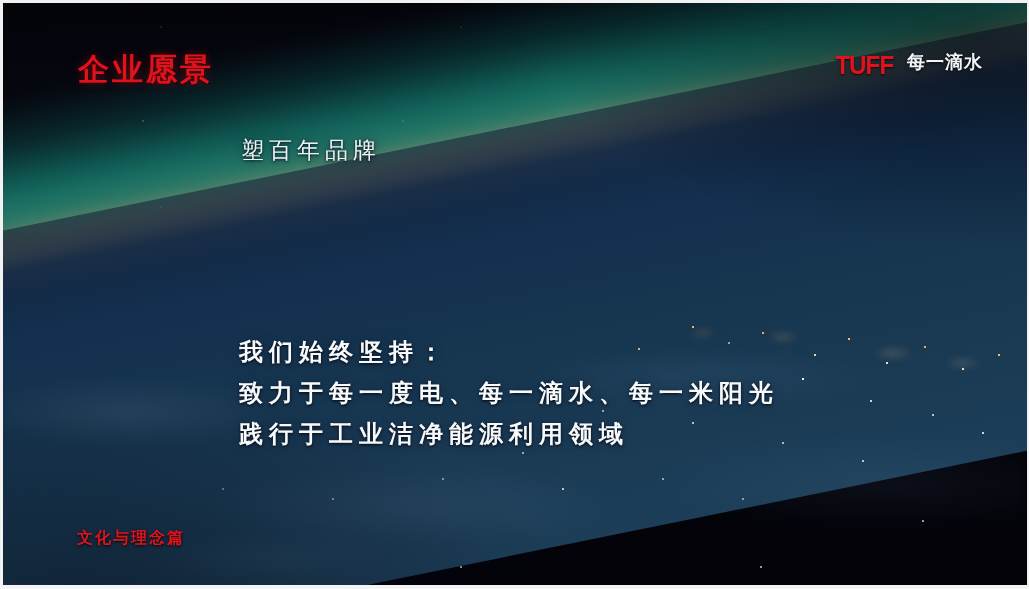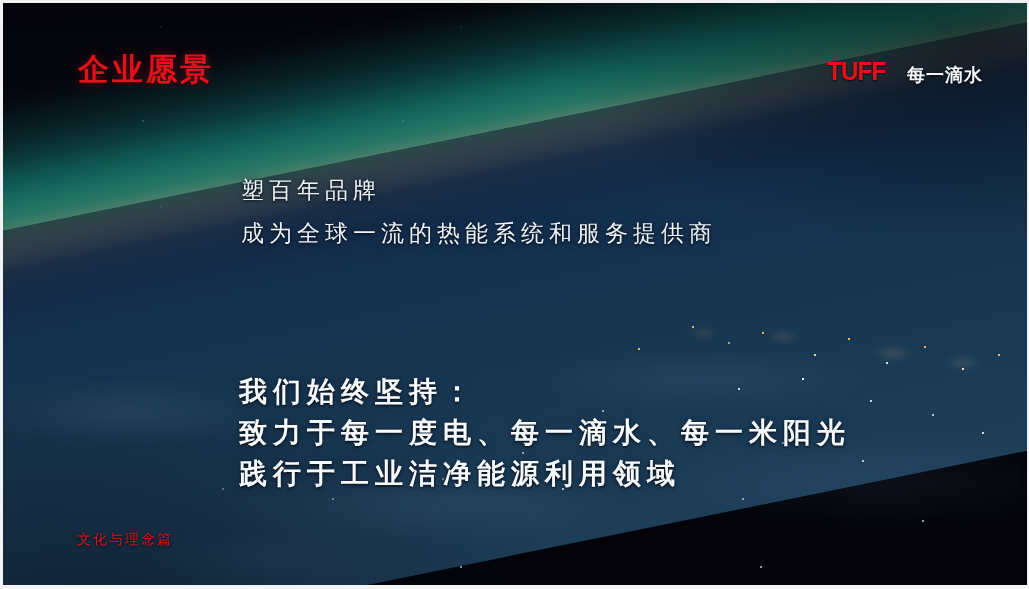--- a/index.html
+++ b/index.html
@@ -233,24 +233,24 @@
     color: #e2121c;
     letter-spacing: 3px;
     text-shadow: 0 0 8px rgba(226,18,28,.45), 0 1px 2px rgba(0,0,0,.85);
     white-space: nowrap;
   }
 
   
   #logo {
     position: absolute;
     right: 68px;
-    top: 53px;
+    top: 47px;
     display: flex;
-    align-items: flex-end;
-    gap: 20px;
+    align-items: flex-start;
+    gap: 12px;
     white-space: nowrap;
   }
   #logo .mark {
     font-size: 26px;
     font-weight: bold;
     color: #e2121c;
     letter-spacing: -1px;
     font-family: "Liberation Sans", "DejaVu Sans", sans-serif;
     transform: scaleX(.93);
     text-shadow: 0 1px 2px rgba(0,0,0,.8);
@@ -264,46 +264,45 @@
   }
 
   
   .vtext {
     position: absolute;
     color: #f4f7fb;
     white-space: nowrap;
     text-shadow:
       0 1px 3px rgba(0,0,0,.85),
       0 0 10px rgba(20,40,70,.8);
-    margin-top: 40px;
   }
   #vision-block { left: 238px; top: 126px; }
   #vision-block .line {
     font-size: 23px;
     letter-spacing: 5px;
     line-height: 43px;
     color: #eef3f8;
   }
 
   #commit-block { left: 236px; top: 328px; }
   #commit-block .line {
-    font-size: 28px;
+    font-size: 24px;
     font-weight: bold;
     letter-spacing: 6px;
     line-height: 41px;
     color: #f7fafd;
   }
 
   
   #footer-left {
     position: absolute;
     left: 74px;
     bottom: 36px;
-    font-size: 14px;
-    font-weight: normal;
+    font-size: 16px;
+    font-weight: bold;
     color: #e2121c;
     letter-spacing: 2px;
     text-shadow: 0 1px 3px rgba(0,0,0,.9);
     white-space: nowrap;
     margin-top: 28px;
   }
   #footer-right {
     position: absolute;
     right: 68px;
     bottom: 36px;
@@ -342,21 +341,20 @@
 
     <div id="page-title">企业愿景</div>
 
     <div id="logo">
       <span class="mark">TUFF</span>
       <span class="mark-cn">每一滴水</span>
     </div>
 
     <div id="vision-block" class="vtext">
       <div class="line">塑百年品牌</div>
-      <div class="line">成为全球一流的热能系统和服务提供商</div>
     </div>
 
     <div id="commit-block" class="vtext">
       <div class="line">我们始终坚持：</div>
       <div class="line">致力于每一度电、每一滴水、每一米阳光</div>
       <div class="line">践行于工业洁净能源利用领域</div>
     </div>
 
     <div id="footer-left">文化与理念篇</div>
 

